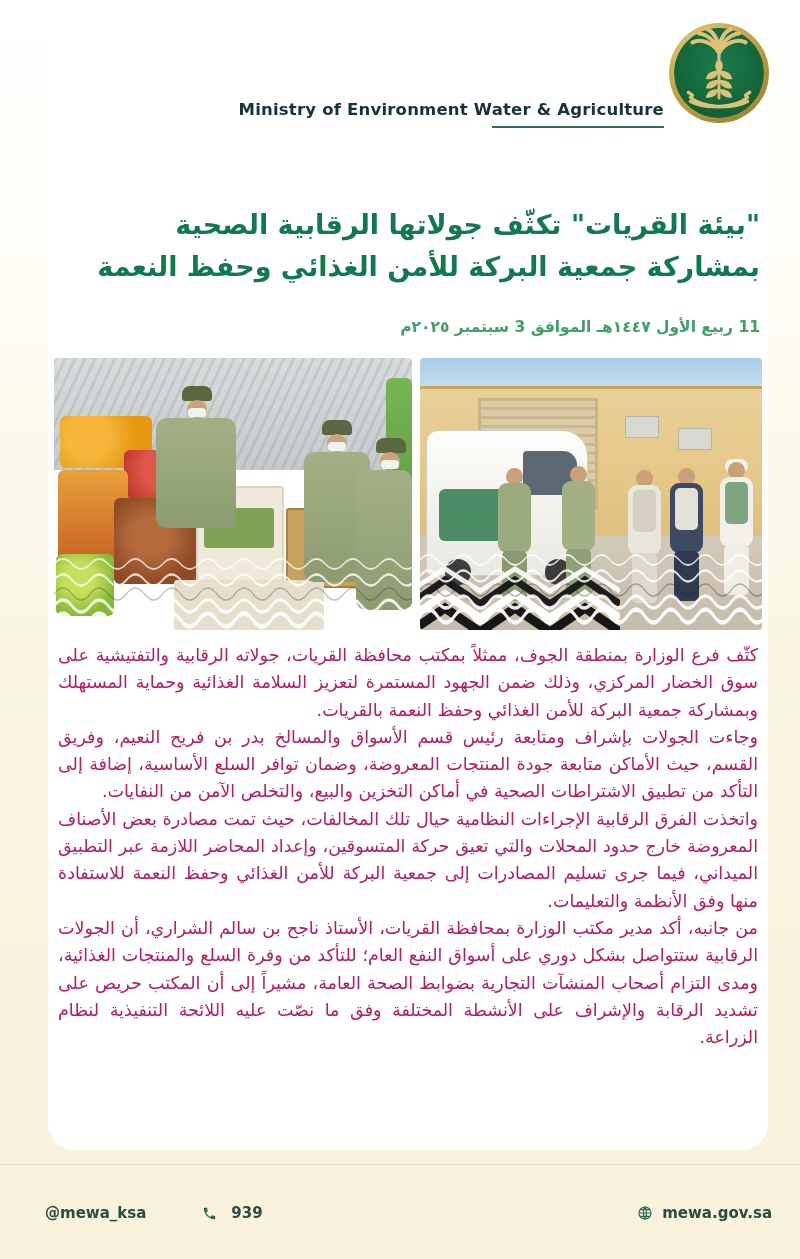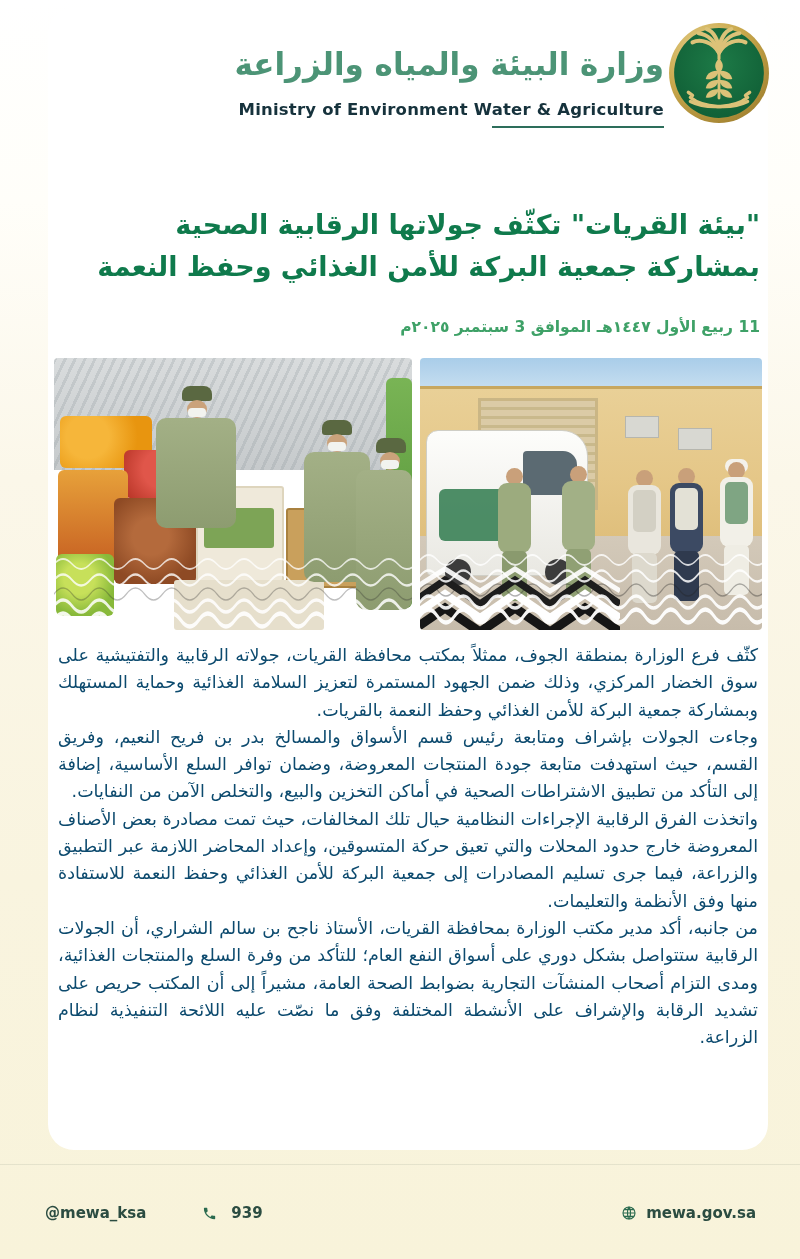--- a/index.html
+++ b/index.html
@@ -80,38 +80,37 @@
   .worker-face { position:absolute; width:20px; height:18px; border-radius:50%; background:#caa27b; }
   .worker-mask { position:absolute; width:18px; height:9px; border-radius:4px; background:#f2f3ef; }
   .worker-body { position:absolute; border-radius:10px; background:linear-gradient(180deg,#a3b086,#8d9c70); }
   
   .waves { position:absolute; left:0; right:0; bottom:0; height:96px; width:100%; }
   .chevrons { position:absolute; left:0; bottom:-6px; width:200px; height:100px; }
   
   .body-text {
     position:absolute; top:634px; right:10px; left:10px;
     direction:rtl; text-align:justify;
-    font-size:17.5px; color:#0c4a6e; line-height:1.56; font-weight:500;
+    font-size:17.5px; color:#be185d; line-height:1.56; font-weight:500;
   }
   .body-text p { margin:0; }
   
   .footer-divider { position:absolute; left:0; right:0; top:1164px; height:1px; background:rgba(90,110,90,.12); }
   .footer { position:absolute; left:0; right:0; top:1190px; height:69px; }
   .footer-left { position:absolute; left:45px; top:14px; display:flex; align-items:center; gap:14px; direction:ltr; }
-  .footer-right { position:absolute; right:44px; top:14px; display:flex; align-items:center; gap:9px; direction:ltr; }
+  .footer-right { position:absolute; right:28px; top:14px; display:flex; align-items:center; gap:9px; direction:ltr; }
   .footer-text { font-size:15px; font-weight:bold; color:#2b4c41; }
   .footer-gap { width:28px; }
   .f-icon { display:inline-block; }
 </style>
 </head>
 <body>
 
 <div class="card">
 
-  <div class="ministry-ar">وزارة البيئة والمياه والزراعة</div>
   <div class="ministry-en">Ministry of Environment Water &amp; Agriculture</div>
   <div class="header-divider"></div>
 
   <svg class="logo" viewBox="0 0 100 100">
     <defs>
       <radialGradient id="goldring" cx="35%" cy="30%" r="80%">
         <stop offset="0%" stop-color="#e9d492"></stop>
           <stop offset="55%" stop-color="#c9a84c"></stop>
           <stop offset="100%" stop-color="#9e7e2e"></stop>
       </radialGradient>
@@ -251,22 +250,22 @@
           <path d="M0 60 q18 -12 36 0 t36 0 t36 0 t36 0 t36 0 t36 0 t36 0 t36 0 t36 0 t36 0 t36 0 t36 0 t36 0 t36 0 t36 0 t36 0 t36 0 t36 0 t36 0 t36 0" stroke="#2a2a2a" stroke-width="1.6" opacity=".3"></path>
           <path d="M0 72 q18 -12 36 0 t36 0 t36 0 t36 0 t36 0 t36 0 t36 0 t36 0 t36 0 t36 0 t36 0 t36 0 t36 0 t36 0 t36 0 t36 0 t36 0 t36 0 t36 0 t36 0" stroke="#ffffff" stroke-width="3.4" opacity=".85"></path>
           <path d="M0 86 q18 -13 36 0 t36 0 t36 0 t36 0 t36 0 t36 0 t36 0 t36 0 t36 0 t36 0 t36 0 t36 0 t36 0 t36 0 t36 0 t36 0 t36 0 t36 0 t36 0 t36 0" stroke="#ffffff" stroke-width="4.2" opacity=".9"></path>
         </g>
       </svg>
     </div>
   </div>
 
   <div class="body-text">
     <p>كثّف فرع الوزارة بمنطقة الجوف، ممثلاً بمكتب محافظة القريات، جولاته الرقابية والتفتيشية على سوق الخضار المركزي، وذلك ضمن الجهود المستمرة لتعزيز السلامة الغذائية وحماية المستهلك وبمشاركة جمعية البركة للأمن الغذائي وحفظ النعمة بالقريات.</p>
-    <p>وجاءت الجولات بإشراف ومتابعة رئيس قسم الأسواق والمسالخ بدر بن فريح النعيم، وفريق القسم، حيث استهدفت متابعة جودة المنتجات المعروضة، وضمان توافر السلع الأساسية، إضافة إلى التأكد من تطبيق الاشتراطات الصحية في أماكن التخزين والبيع، والتخلص الآمن من النفايات.</p>
-    <p>واتخذت الفرق الرقابية الإجراءات النظامية حيال تلك المخالفات، حيث تمت مصادرة بعض الأصناف المعروضة خارج حدود المحلات والتي تعيق حركة المتسوقين، وإعداد المحاضر اللازمة عبر التطبيق والزراعة، فيما جرى تسليم المصادرات إلى جمعية البركة للأمن الغذائي وحفظ النعمة للاستفادة منها وفق الأنظمة والتعليمات.</p>
+    <p>وجاءت الجولات بإشراف ومتابعة رئيس قسم الأسواق والمسالخ بدر بن فريح النعيم، وفريق القسم، حيث الأماكن متابعة جودة المنتجات المعروضة، وضمان توافر السلع الأساسية، إضافة إلى التأكد من تطبيق الاشتراطات الصحية في أماكن التخزين والبيع، والتخلص الآمن من النفايات.</p>
+    <p>واتخذت الفرق الرقابية الإجراءات النظامية حيال تلك المخالفات، حيث تمت مصادرة بعض الأصناف المعروضة خارج حدود المحلات والتي تعيق حركة المتسوقين، وإعداد المحاضر اللازمة عبر التطبيق الميداني، فيما جرى تسليم المصادرات إلى جمعية البركة للأمن الغذائي وحفظ النعمة للاستفادة منها وفق الأنظمة والتعليمات.</p>
     <p>من جانبه، أكد مدير مكتب الوزارة بمحافظة القريات، الأستاذ ناجح بن سالم الشراري، أن الجولات الرقابية ستتواصل بشكل دوري على أسواق النفع العام؛ للتأكد من وفرة السلع والمنتجات الغذائية، ومدى التزام أصحاب المنشآت التجارية بضوابط الصحة العامة، مشيراً إلى أن المكتب حريص على تشديد الرقابة والإشراف على الأنشطة المختلفة وفق ما نصّت عليه اللائحة التنفيذية لنظام الزراعة.</p>
   </div>
 </div>
 
 <div class="footer-divider"></div>
 <div class="footer">
   <div class="footer-left">
     <span class="footer-text">@mewa_ksa</span>
     <span class="footer-gap"></span>
     <svg class="f-icon" width="15" height="15" viewBox="0 0 24 24">

